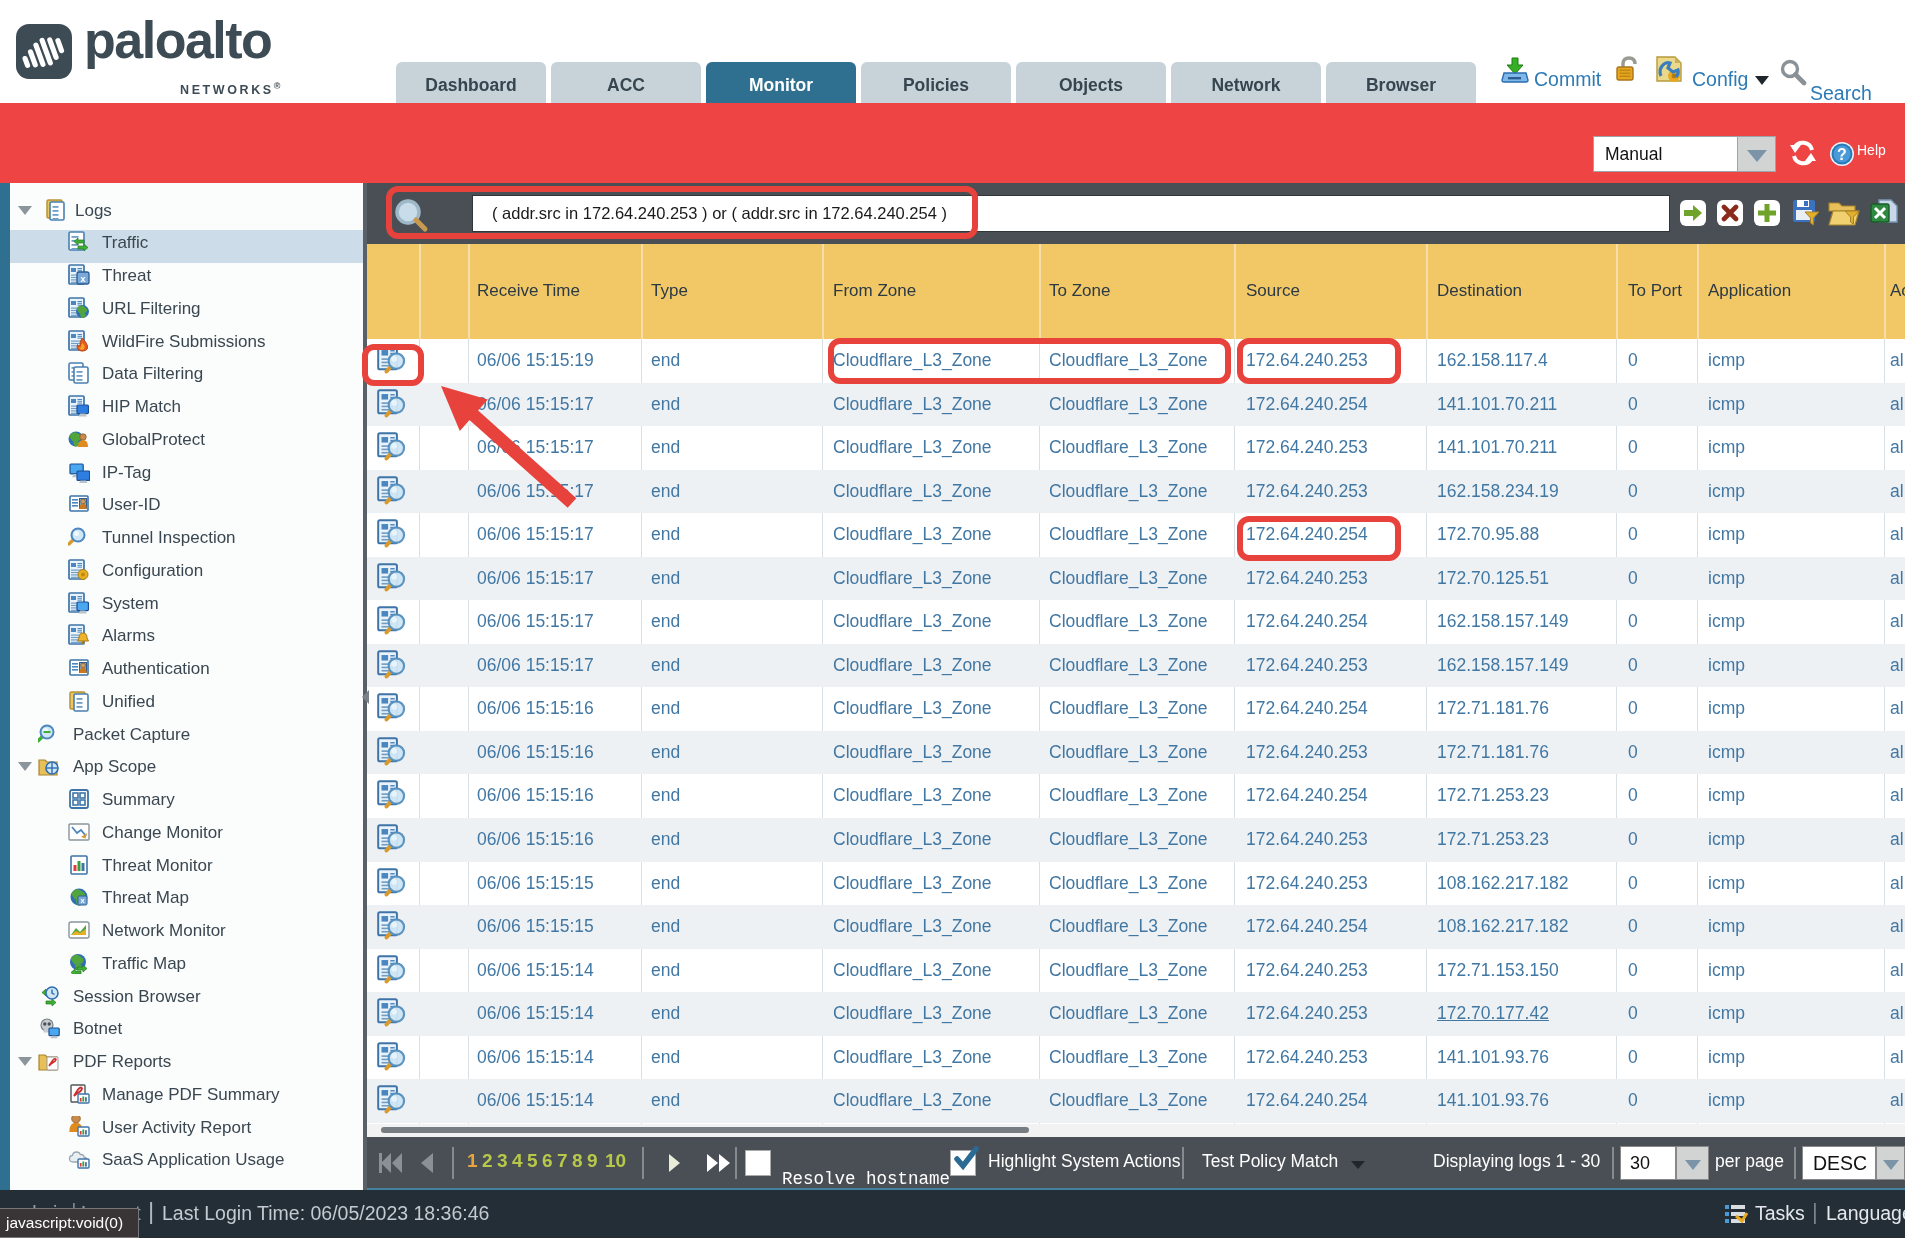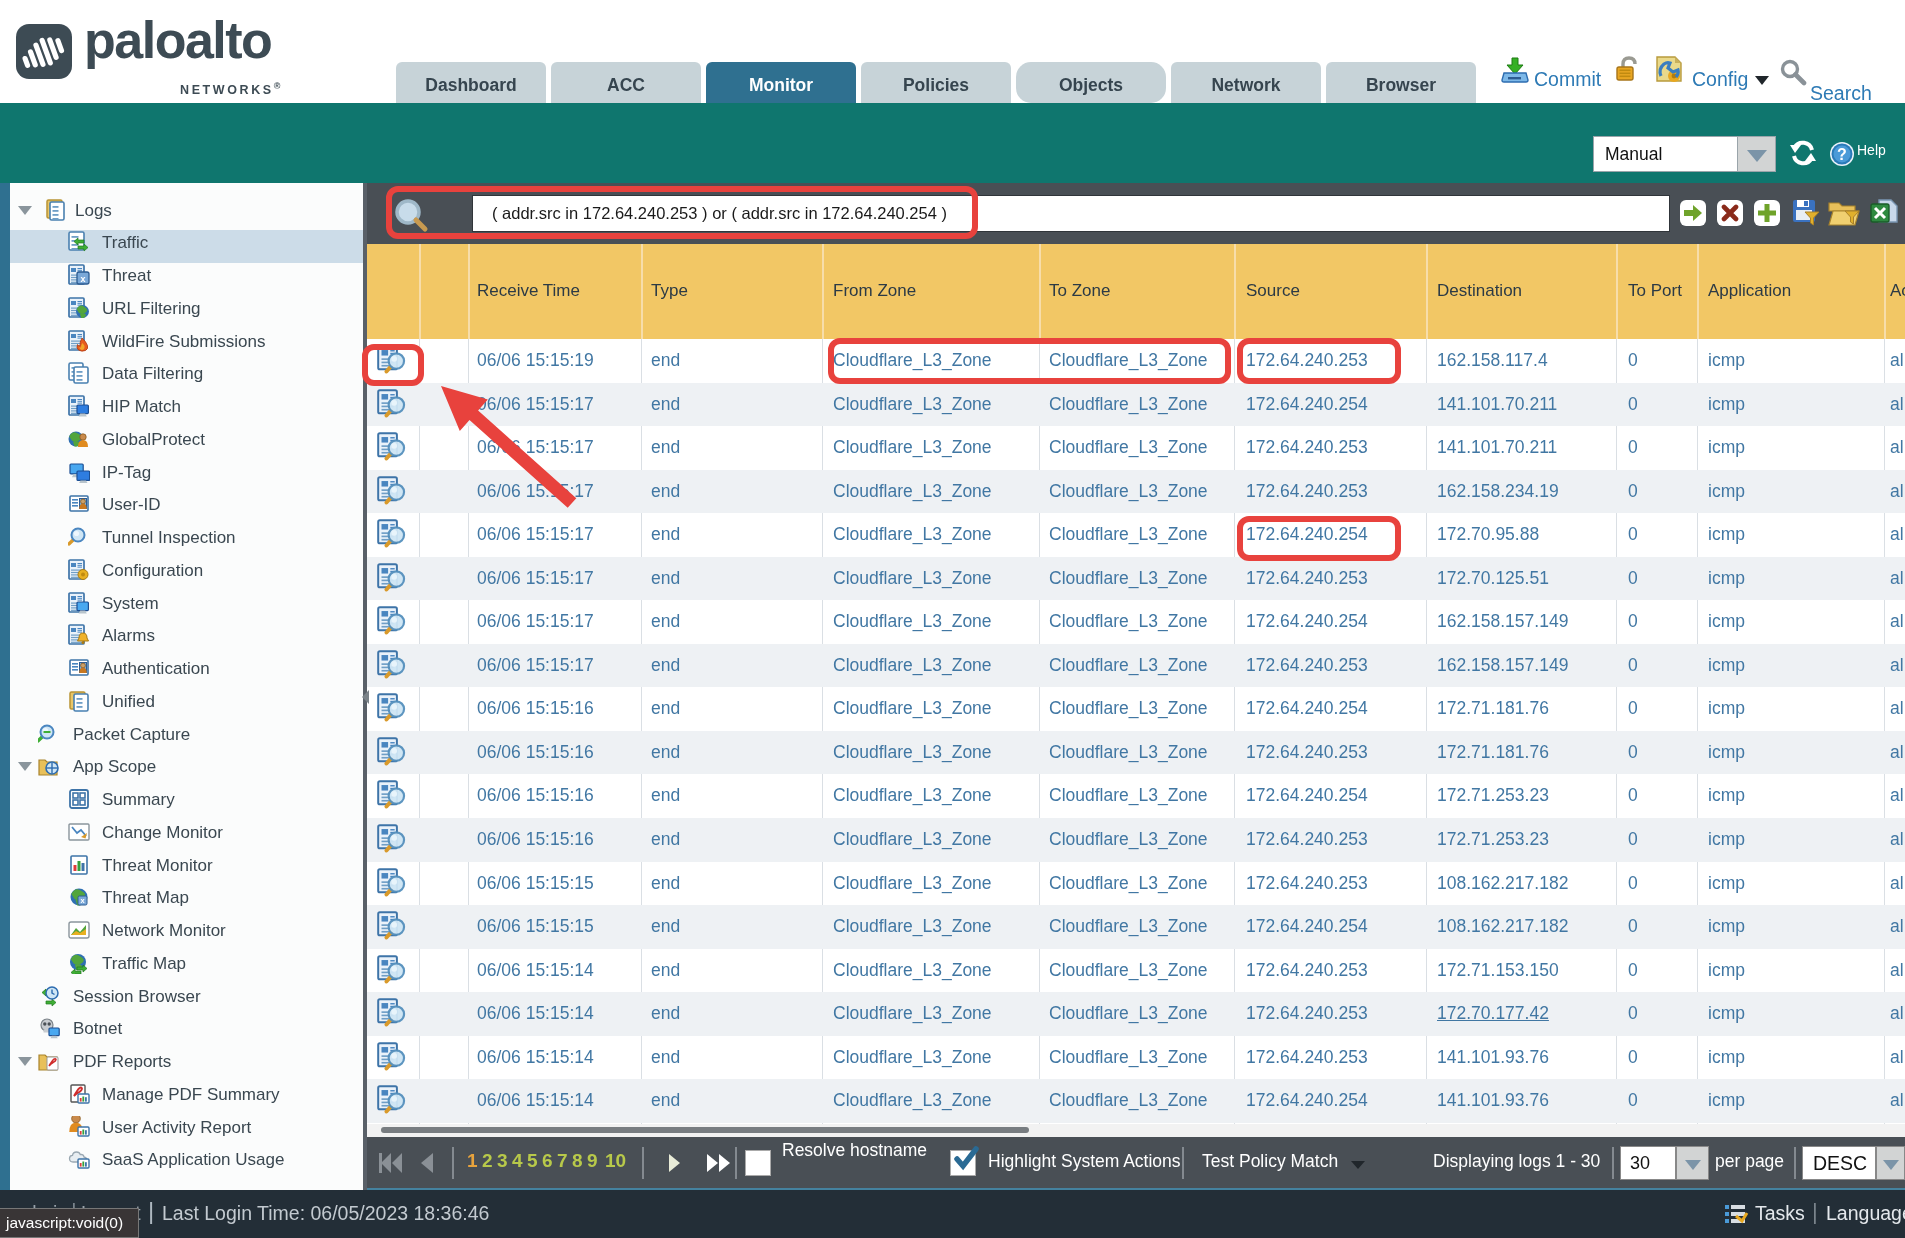--- a/index.html
+++ b/index.html
@@ -14,21 +14,21 @@
 #logonet { position:absolute; left:180px; top:81px; font-size:12.5px; font-weight:bold;
   color:#3d4b54; letter-spacing:2.6px; }
 .tab { position:absolute; top:62px; height:41px; width:150px; background:#c7d3d8;
   border-radius:6px 6px 0 0; color:#36454f; font-size:17.5px; font-weight:bold;
   text-align:center; line-height:47px; }
 .tab.sel { background:#2f7090; color:#fff; }
 #hdru { position:absolute; top:66px; left:0; height:30px; font-size:19.5px;
   color:#2d7ab5; white-space:nowrap; }
 
 
-#band { position:absolute; left:0; top:103px; width:1905px; height:80px; background:#0f766e; }
+#band { position:absolute; left:0; top:103px; width:1905px; height:80px; background:#ef4444; }
 #manual { position:absolute; left:1593px; top:33px; width:145px; height:36px; background:#fff;
   border:1px solid #9aa4aa; font-size:17.5px; color:#111; line-height:34px; padding-left:11px; }
 #manualbtn { position:absolute; left:1737px; top:33px; width:39px; height:36px;
   background:#d2d4d4; border:1px solid #9aa4aa; }
 #helptxt { position:absolute; left:1857px; top:39px; color:#fff; font-size:14px; }
 
 
 #teal-edge { position:absolute; left:0; top:183px; width:10px; height:1007px; background:#2f7090; }
 #side { position:absolute; left:10px; top:183px; width:353px; height:1007px; background:#fbfcfc; }
 .ti { position:absolute; left:0; height:33px; width:353px; font-size:17px; color:#3a4750;
@@ -93,21 +93,21 @@
       <rect x="6.4" y="-11" width="4.6" height="21" rx="2.3"></rect>
       <rect x="13" y="-8" width="4.6" height="14" rx="2.3"></rect>
     </g>
   </svg>
   <div id="logotxt">paloalto</div>
   <div id="logonet">NETWORKS<span style="font-size:9px;vertical-align:super;">®</span></div>
   <div class="tab" style="left:396px;">Dashboard</div>
   <div class="tab" style="left:551px;">ACC</div>
   <div class="tab sel" style="left:706px;">Monitor</div>
   <div class="tab" style="left:861px;">Policies</div>
-  <div class="tab" style="left:1016px;border-radius:15px;">Objects</div>
+  <div class="tab" style="left:1016px;">Objects</div>
   <div class="tab" style="left:1171px;">Network</div>
   <div class="tab" style="left:1326px;">Browser</div>
   <div id="hdru">
         <svg width="30" height="30" viewBox="0 0 30 30" style="position:absolute;left:1500px;top:-11px;">
           <polygon points="12,3 18,3 18,10 23,10 15,19 7,10 12,10" fill="#35b024" stroke="#1d7a12" stroke-width="1"></polygon>
           <path d="M4 18 h22 l2 7 q0 2 -2 2 h-22 q-2 0 -2 -2 z" fill="#7db8e8" stroke="#2d6cb0" stroke-width="1.4"></path>
           <rect x="8" y="22" width="13" height="2.4" fill="#2d5c92"></rect>
         </svg>
         <span style="position:absolute;left:1534px;top:2px;">Commit</span>
         <svg width="26" height="30" viewBox="0 0 26 30" style="position:absolute;left:1615px;top:-11px;">
@@ -1030,21 +1030,21 @@
 <div class="sep" style="left:275px;"></div>
 <svg style="position:absolute;left:300px;top:15px;" width="14" height="22" viewBox="0 0 14 22">
           <polygon points="2,2 2,20 13,11" fill="#e9ecd8"></polygon>
         </svg>
 <svg style="position:absolute;left:339px;top:15px;" width="26" height="22" viewBox="0 0 26 22">
           <polygon points="1,2 1,20 12,11" fill="#fff"></polygon>
           <polygon points="13,2 13,20 24,11" fill="#fff"></polygon>
         </svg>
 <div class="sep" style="left:368px;"></div>
 <div style="position:absolute;left:378px;top:13px;width:26px;height:26px;background:#fff;border:1px solid #aaa;"></div>
-<span style="position:absolute;left:415px;top:3px;">Resolve hostname</span>
+<span style="position:absolute;left:415px;top:32px;font-family:Liberation Mono, monospace;">Resolve hostname</span>
 <div style="position:absolute;left:583px;top:13px;width:26px;height:26px;background:#fff;border:1px solid #aaa;"></div>
 <svg style="position:absolute;left:584px;top:7px;" width="30" height="30" viewBox="0 0 30 30">
           <path d="M6 15 l6 7 l13 -17" fill="none" stroke="#2a6a94" stroke-width="5.5" stroke-linecap="round"></path>
         </svg>
 <span style="position:absolute;left:621px;top:14px;">Highlight System Actions</span>
 <div class="sep" style="left:815px;"></div>
 <span style="position:absolute;left:835px;top:14px;">Test Policy Match</span>
 <svg style="position:absolute;left:983px;top:22px;" width="16" height="12" viewBox="0 0 16 12">
           <polygon points="1,2 15,2 8,10" fill="#20262b"></polygon>
         </svg>

